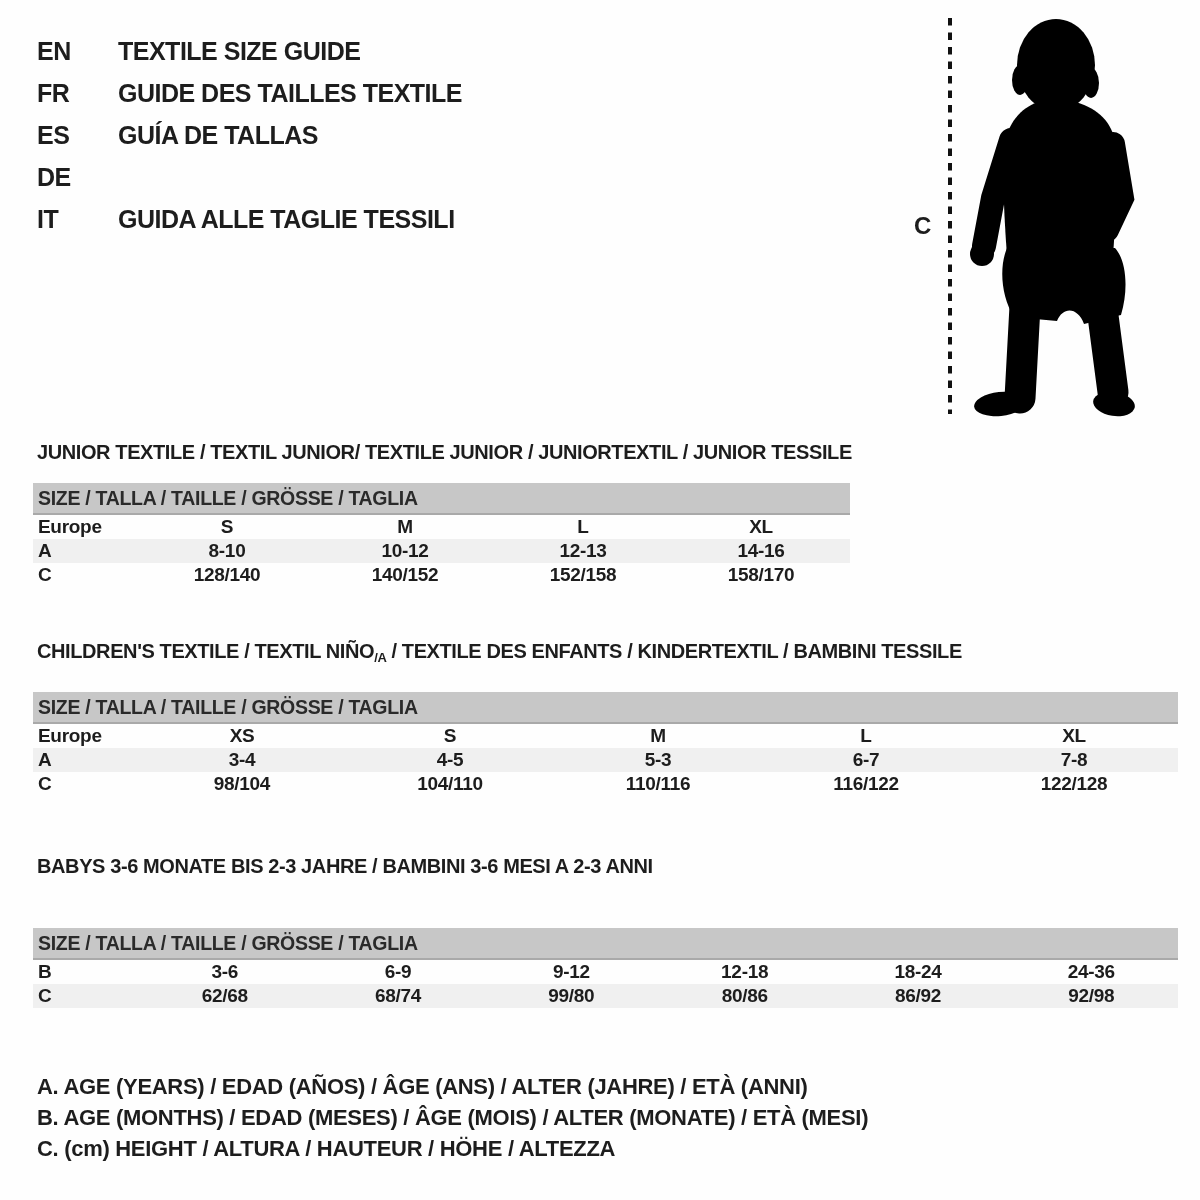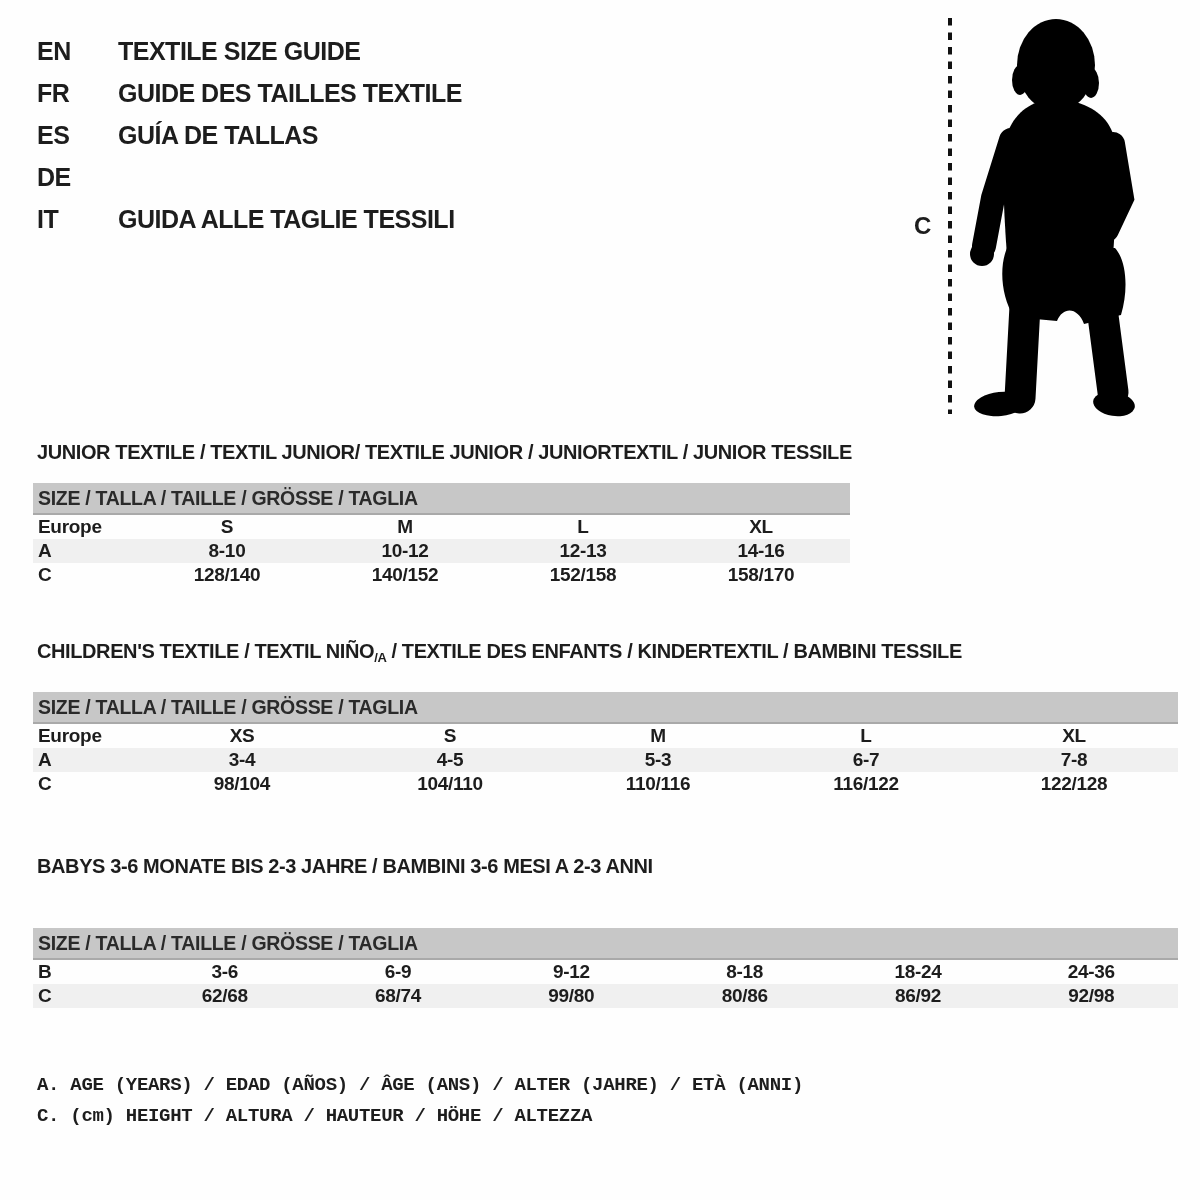--- a/index.html
+++ b/index.html
@@ -48,21 +48,21 @@
   .trow { display:grid; height:24px; align-items:center; font-size:19px; letter-spacing:-0.3px; }
   .cols4 { grid-template-columns:105px repeat(4,1fr); }
   .cols5 { grid-template-columns:105px repeat(5,1fr); }
   .cols6 { grid-template-columns:105px repeat(6,1fr); }
   .trow .l { padding-left:5px; text-align:left; }
   .trow .c { text-align:center; }
   .gray { background:#f0f0f0; }
 
   
   .legend { position:absolute; left:37px; top:1074px; }
-  .legend div { height:31px; font-size:19px; letter-spacing:-0.3px; white-space:nowrap;font-family:Liberation Mono, monospace; }
+  .legend div { height:31px; font-size:22px; letter-spacing:-0.3px; white-space:nowrap; }
 </style>
 </head>
 <body>
 
 <div class="canvas">
 
   <div class="lang-block">
     <div class="lang-row">
       <span class="lang-code">EN</span>
       <span>TEXTILE SIZE GUIDE</span>
@@ -173,33 +173,34 @@
   </div>
   <div class="tbl" id="babies-table">
     <div class="size-bar">
       <span>SIZE / TALLA / TAILLE / GRÖSSE / TAGLIA</span>
     </div>
     <div class="trow cols6">
       <span class="l">B</span>
       <span class="c">3-6</span>
       <span class="c">6-9</span>
       <span class="c">9-12</span>
-      <span class="c">8-18</span>
+      <span class="c">12-18</span>
       <span class="c">18-24</span>
       <span class="c">24-36</span>
     </div>
     <div class="trow cols6 gray">
       <span class="l">C</span>
       <span class="c">62/68</span>
       <span class="c">68/74</span>
       <span class="c">99/80</span>
       <span class="c">80/86</span>
       <span class="c">86/92</span>
       <span class="c">92/98</span>
     </div>
   </div>
 
   <div class="legend">
     <div>A. AGE (YEARS) / EDAD (AÑOS) / ÂGE (ANS) / ALTER (JAHRE) / ETÀ (ANNI)</div>
+    <div>B. AGE (MONTHS) / EDAD (MESES) / ÂGE (MOIS) / ALTER (MONATE) / ETÀ (MESI)</div>
     <div>C. (cm) HEIGHT / ALTURA / HAUTEUR / HÖHE / ALTEZZA</div>
   </div>
 
 </div>
 
 </body></html>

